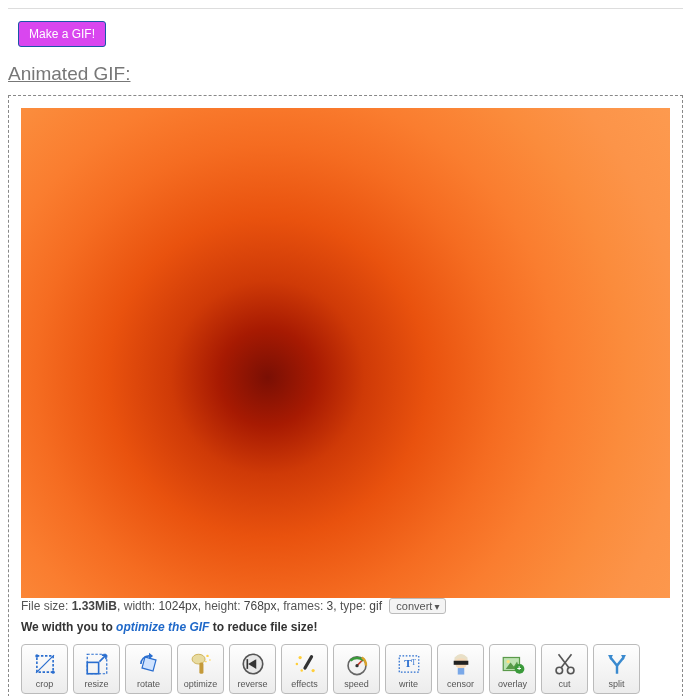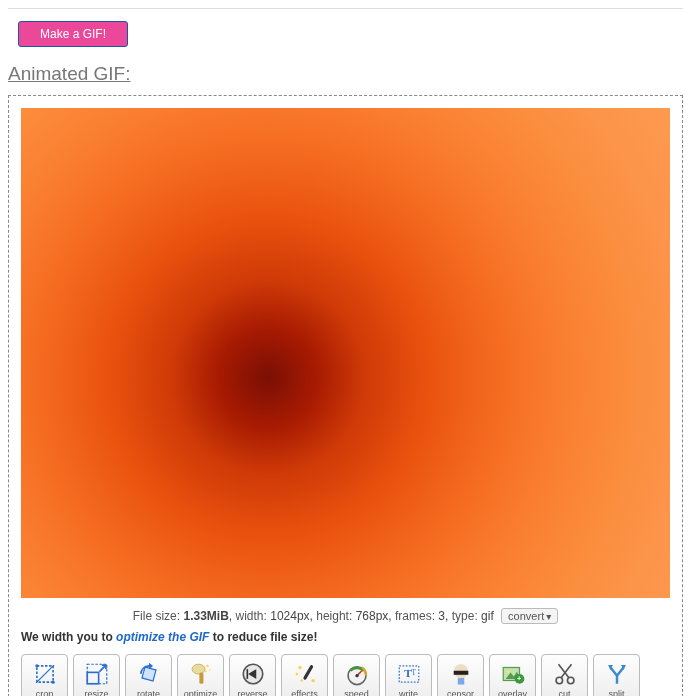--- a/index.html
+++ b/index.html
@@ -9,25 +9,25 @@
     background: #fff;
     color: #333;
     padding: 8px;
     width: 691px;
   }
   .top-border {
     border-top: 1px solid #ddd;
     margin-bottom: 8px;
   }
   .make-gif-btn {
-    background: #ec4899;
+    background: #d946ef;
     color: #fff;
     border: 1px solid #1a56a8;
     border-radius: 3px;
-    padding: 5px 21px;
+    padding: 5px 10px;
     font-size: 12px;
     cursor: pointer;
     margin: 4px 0 10px 10px;
   }
   .section-title {
     font-size: 19px;
     font-weight: normal;
     color: #777;
     margin: 6px 0 10px 0;
     text-decoration: underline;
@@ -39,24 +39,22 @@
   }
   .preview-image {
     width: 100%;
     height: 490px;
     display: block;
     background: radial-gradient(circle at 38% 55%, #7a0f04 0%, #a71a02 10%, #cf3a07 20%, #e9520e 33%, #f56c21 48%, #fa7d2f 60%, #fb8c3c 74%, #fc9449 86%, #fd9a4f 100%);
     position: relative;
     overflow: hidden;
   }
   .info-line {
-    margin-top: 10px;
     font-size: 12px;
     color: #444;
-    text-align: center;
   }
   .info-line .label { color: #555; }
   .info-line .val { font-weight: bold; }
   .convert-btn {
     display: inline-block;
     font-size: 11px;
     color: #555;
     background: #f4f4f4;
     border: 1px solid #bbb;
     border-radius: 3px;

